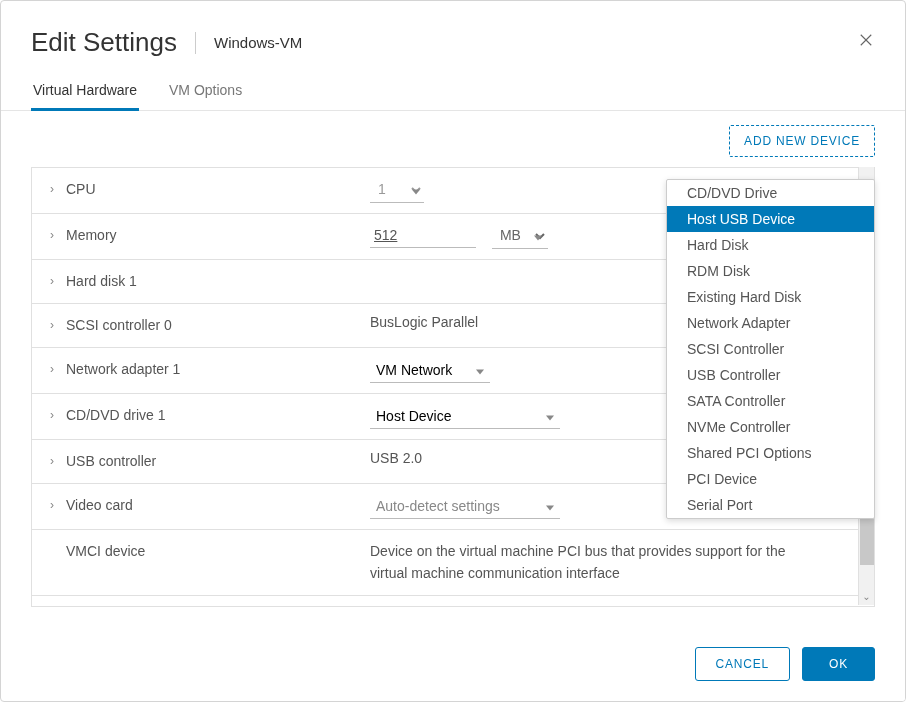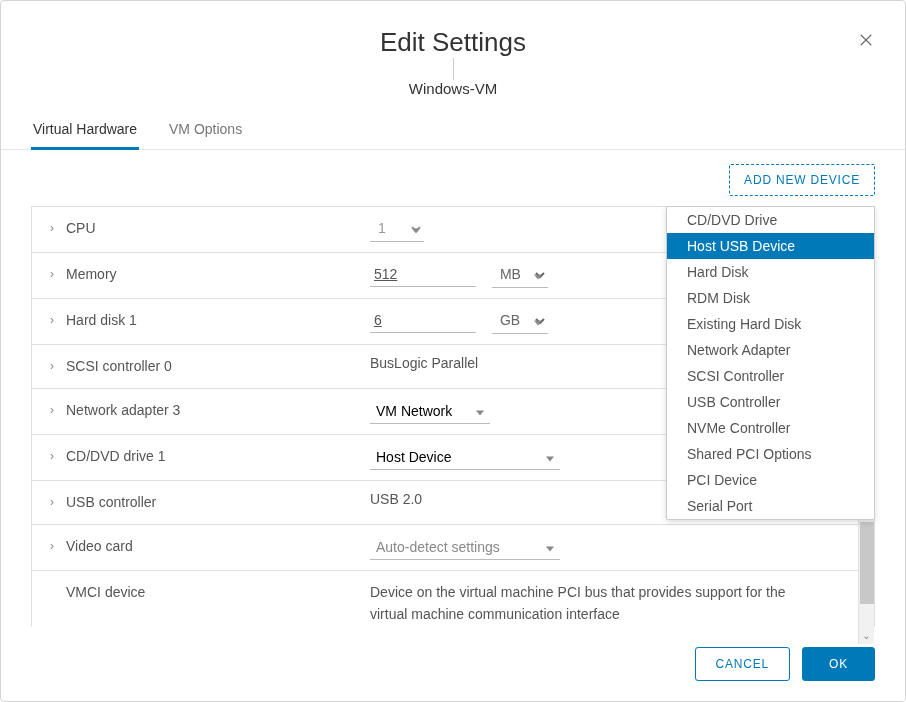--- a/index.html
+++ b/index.html
@@ -15,21 +15,20 @@
       border: 1px solid #d4d4d4;
       border-radius: 4px;
       position: relative;
       overflow: hidden;
     }
     .header {
       display: flex;
       align-items: center;
       padding: 26px 30px 16px 30px;
       position: relative;
-      flex-direction: column;
     }
     .header-title {
       font-size: 26px;
       font-weight: 300;
       color: #333;
     }
     .header-divider {
       width: 1px;
       height: 22px;
       background: #ccc;
@@ -188,21 +187,21 @@
     .muted { color: #888 !important; }
     .desc-text {
       font-size: 14px;
       color: #555;
       line-height: 1.6;
       max-width: 440px;
     }
     
     .dropdown-menu {
       position: absolute;
-      top: 0px;
+      top: 12px;
       right: 30px;
       width: 209px;
       background: #fff;
       border: 1px solid #ccc;
       box-shadow: 0 2px 6px rgba(0,0,0,0.15);
       z-index: 100;
       border-radius: 2px;
     }
     .dropdown-item {
       padding: 5px 20px;
@@ -328,42 +327,34 @@
           </select>
         </span>
       </div>
     </div>
 
     <div class="row">
       <div class="row-label-area">
         <span class="chevron">›</span>
         <span class="row-label">Hard disk 1</span>
       </div>
-      <div class="row-value">
-        <input class="input-underline num-input" value="6" style="">
-        <span class="select-wrap">
-          <select class="input-underline unit-select">
-            <option>GB</option>
-          </select>
-        </span>
-      </div>
     </div>
 
     <div class="row">
       <div class="row-label-area">
         <span class="chevron">›</span>
         <span class="row-label">SCSI controller 0</span>
       </div>
       <div class="row-value">BusLogic Parallel</div>
     </div>
 
     <div class="row">
       <div class="row-label-area">
         <span class="chevron">›</span>
-        <span class="row-label">Network adapter 3</span>
+        <span class="row-label">Network adapter 1</span>
       </div>
       <div class="row-value">
         <span class="select-wrap">
           <select class="select-style select-md">
             <option>VM Network</option>
           </select>
         </span>
       </div>
     </div>
 
@@ -425,20 +416,21 @@
 
   <div class="dropdown-menu" id="device-dropdown">
       <div class="dropdown-item">CD/DVD Drive</div>
       <div class="dropdown-item selected">Host USB Device</div>
       <div class="dropdown-item">Hard Disk</div>
       <div class="dropdown-item">RDM Disk</div>
       <div class="dropdown-item">Existing Hard Disk</div>
       <div class="dropdown-item">Network Adapter</div>
       <div class="dropdown-item">SCSI Controller</div>
       <div class="dropdown-item">USB Controller</div>
+      <div class="dropdown-item">SATA Controller</div>
       <div class="dropdown-item">NVMe Controller</div>
       <div class="dropdown-item">Shared PCI Options</div>
       <div class="dropdown-item">PCI Device</div>
       <div class="dropdown-item">Serial Port</div>
     </div>
 </div>
 
 <div class="footer">
   <button class="btn btn-cancel">CANCEL</button>
   <button class="btn btn-ok">OK</button>

